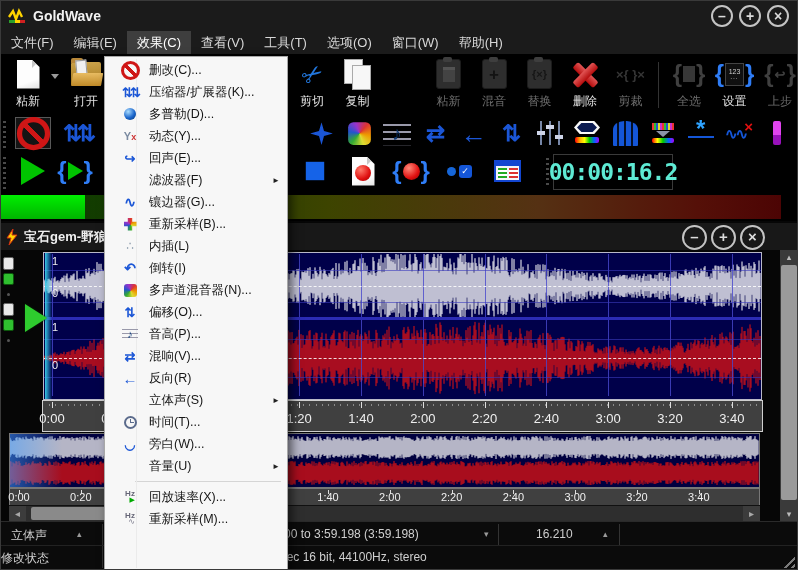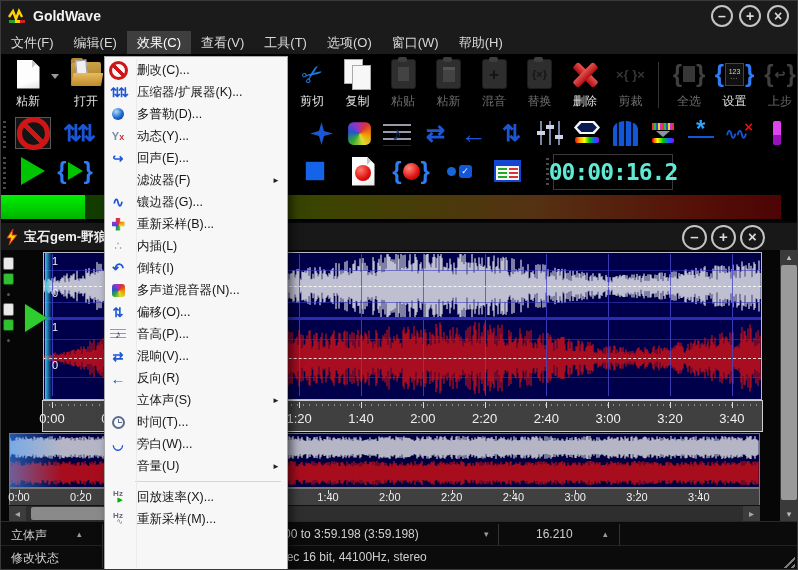--- a/index.html
+++ b/index.html
@@ -97,21 +97,21 @@
   .st{position:absolute;white-space:nowrap;}
   .stsep{position:absolute;width:1px;background:#333;}
   .arrowglyph{color:#9a9a9a;font-size:9px;}
   .resize{position:absolute;right:2px;bottom:2px;width:15px;height:15px;
           background:repeating-linear-gradient(135deg,transparent 0 3px,#7a7a7a 3px 5px);
           clip-path:polygon(100% 0,100% 100%,0 100%);}
   
   #fxmenu{position:absolute;left:103px;top:55px;width:184px;height:515px;background:#f7f7f7;
           border:1px solid #a8a8a8;box-shadow:4px 4px 9px rgba(0,0,0,.55);z-index:60;box-sizing:border-box;padding-top:2px;}
   #fxmenu::before{content:'';position:absolute;left:31px;top:2px;bottom:2px;width:1px;background:#ebebeb;}
-  .mi{height:22px;display:flex;align-items:center;position:relative;padding-left:2px;}
+  .mi{height:22px;display:flex;align-items:center;position:relative;padding-left:14px;}
   .mic{width:22px;height:18px;display:flex;align-items:center;justify-content:center;flex:none;}
   .mlabel{font-size:12.5px;color:#161616;margin-left:8px;white-space:nowrap;}
   .mi.disabled .mlabel{color:#9b9b9b;}
   .mi.disabled .mic{filter:grayscale(1) opacity(.55);}
   .sub{position:absolute;right:7px;font-size:8px;color:#222;}
   .msep{height:9px;display:flex;align-items:center;padding-left:30px;}
   .msep i{display:block;height:1px;background:#d5d5d5;width:146px;}
   
   .txt{font-size:13px;line-height:1;display:block;}
   .cslash{width:13px;height:13px;border:3px solid #cf1616;border-radius:50%;box-sizing:content-box;
@@ -252,28 +252,20 @@
       </div>
       <div class="tbtn" style="left: 333.5px;">
         <div class="icw">
           <span class="copyic">
             <i></i>
             <i></i>
           </span>
         </div>
         <div class="lbl">复制</div>
       </div>
-      <div class="tbtn disabled" style="left: 379px;">
-        <div class="icw">
-          <span class="clipic">
-            <i style="width:11px;height:14px;background:#6f6f6f;display:block"></i>
-          </span>
-        </div>
-        <div class="lbl">粘贴</div>
-      </div>
       <div class="tbtn disabled" style="left: 424.5px;">
         <div class="icw">
           <span class="clipic">
             <i style="width:12px;height:12px;background:#707070;border-top:3px solid #8a8a8a;display:block"></i>
           </span>
         </div>
         <div class="lbl">粘新</div>
       </div>
       <div class="tbtn disabled" style="left: 470px;">
         <div class="icw">
@@ -626,21 +618,21 @@
     <div class="vbtn" style="bottom:0">▾</div>
   </div>
 
   <div class="statusbar">
     <span class="st" style="left:10px;top:5px">立体声</span>
     <span class="st arrowglyph" style="left:76px;top:7px">▴</span>
     <span class="st" style="left:283px;top:5px">00 to 3:59.198 (3:59.198)</span>
     <span class="st arrowglyph" style="left:483px;top:7px">▾</span>
     <span class="st" style="left:535px;top:5px">16.210</span>
     <span class="st arrowglyph" style="left:602px;top:7px">▴</span>
-    <span class="st" style="left:10px;top:28px">修改状态</span>
+    <span class="st" style="left:0;top:28px">修改状态</span>
     <span class="st" style="left:283px;top:28px">lec 16 bit, 44100Hz, stereo</span>
     <div class="stsep" style="left:101px;top:2px;height:44px"></div>
     <div class="stsep" style="left:497px;top:2px;height:21px"></div>
     <div class="stsep" style="left:618px;top:2px;height:21px"></div>
     <div class="stsep" style="left:0;top:23px;width:100%;height:1px;background:#222"></div>
     <div class="resize"></div>
   </div>
 
   <div id="fxmenu">
       <div class="mi">

